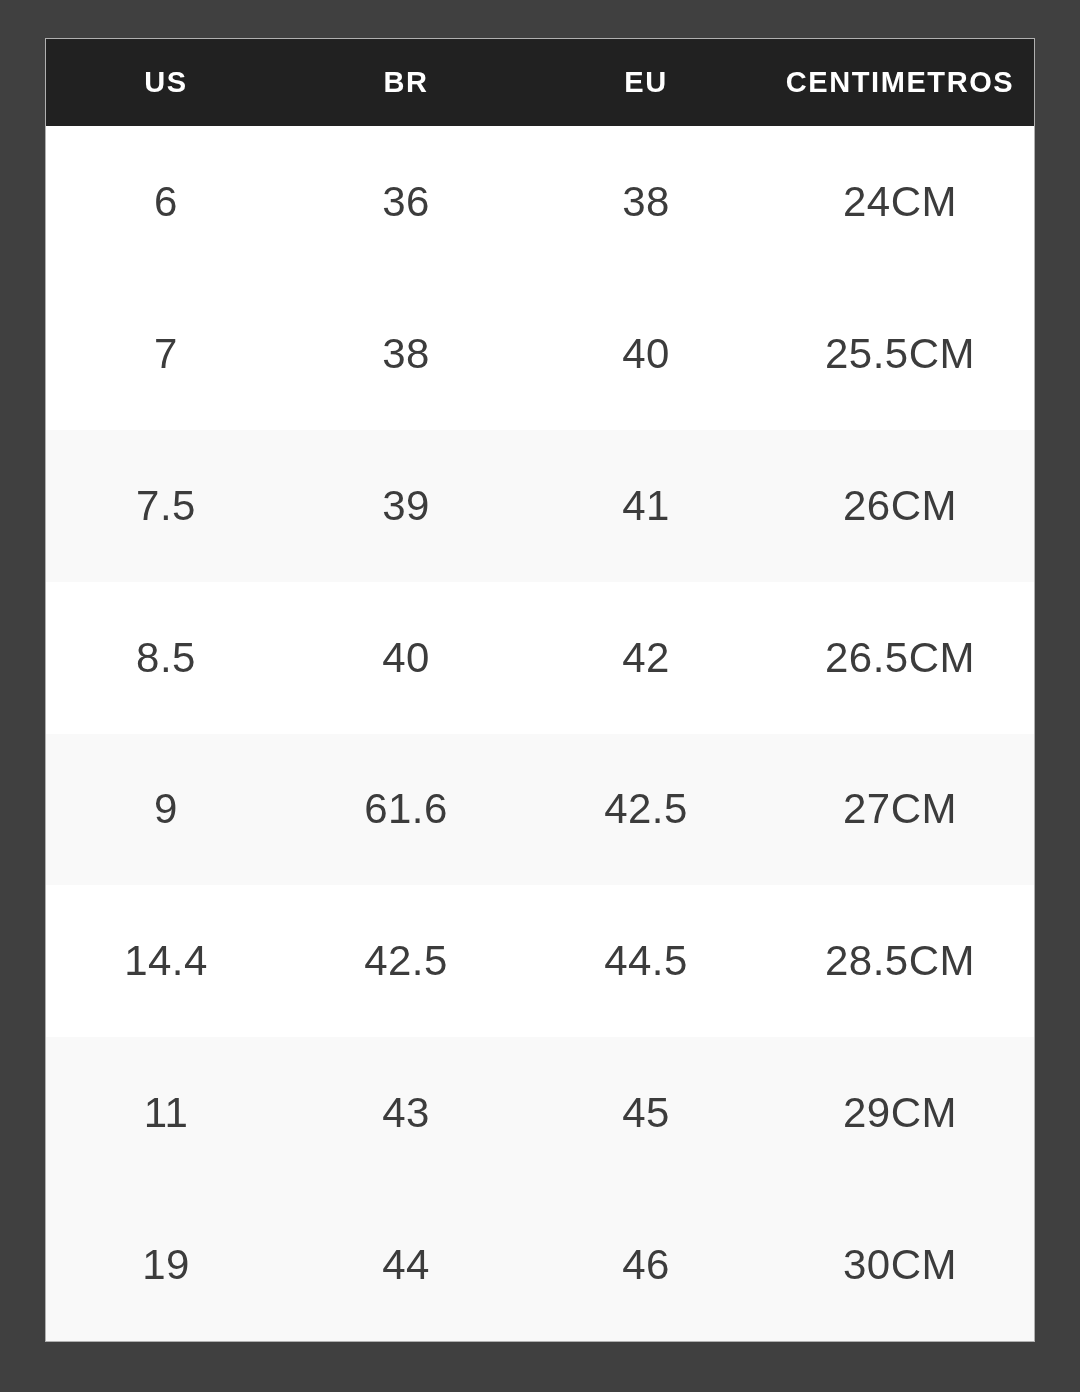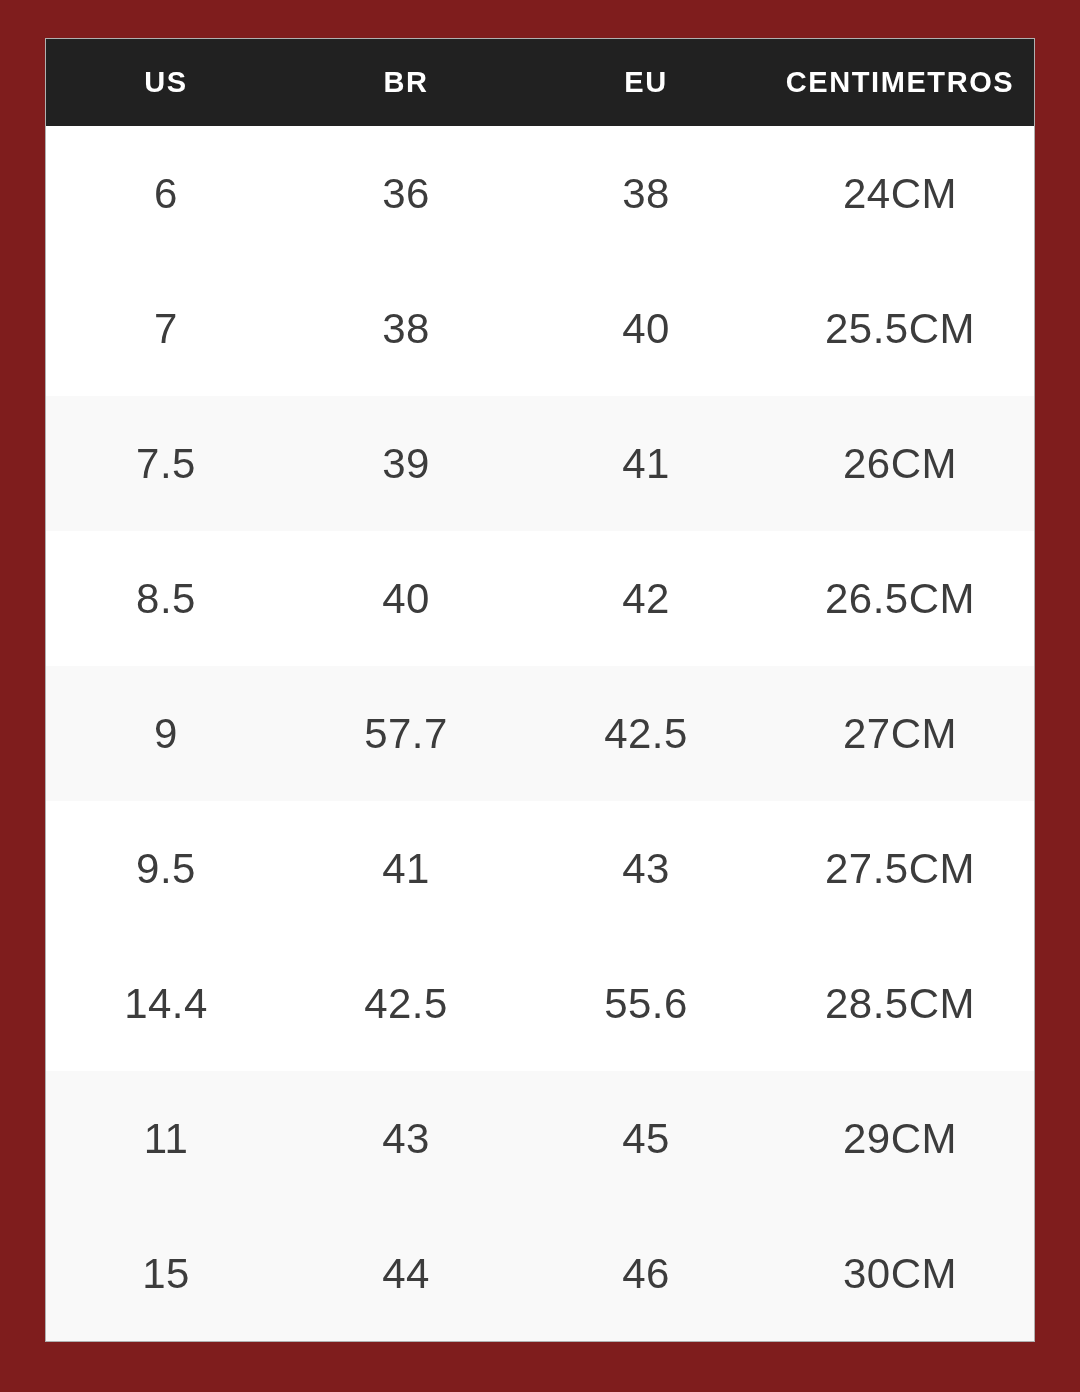--- a/index.html
+++ b/index.html
@@ -11,21 +11,21 @@
     width: 1080px;
     height: 1392px;
     font-family: "Liberation Sans", sans-serif;
     -webkit-font-smoothing: antialiased;
   }
 
   .page {
     position: relative;
     width: 1080px;
     height: 1392px;
-    background: #7f1d1d;
+    background: #404040;
     box-sizing: border-box;
   }
 
   .size-table-wrap {
     position: absolute;
     left: 45px;
     top: 38px;
     width: 990px;
     height: 1304px;
     border: 1px solid #b0b0b0;
@@ -121,44 +121,38 @@
             <td>26CM</td>
           </tr>
           <tr class="row-odd">
             <td>8.5</td>
             <td>40</td>
             <td>42</td>
             <td>26.5CM</td>
           </tr>
           <tr class="row-even">
             <td>9</td>
-            <td>57.7</td>
+            <td>61.6</td>
             <td>42.5</td>
             <td>27CM</td>
           </tr>
           <tr class="row-odd">
-            <td>9.5</td>
-            <td>41</td>
-            <td>43</td>
-            <td>27.5CM</td>
-          </tr>
-          <tr class="row-odd">
             <td>14.4</td>
             <td>42.5</td>
-            <td>55.6</td>
+            <td>44.5</td>
             <td>28.5CM</td>
           </tr>
           <tr class="row-even">
             <td>11</td>
             <td>43</td>
             <td>45</td>
             <td>29CM</td>
           </tr>
           <tr class="row-even">
-            <td>15</td>
+            <td>19</td>
             <td>44</td>
             <td>46</td>
             <td>30CM</td>
           </tr>
         </tbody>
     </table>
   </div>
 
 </div>
 

